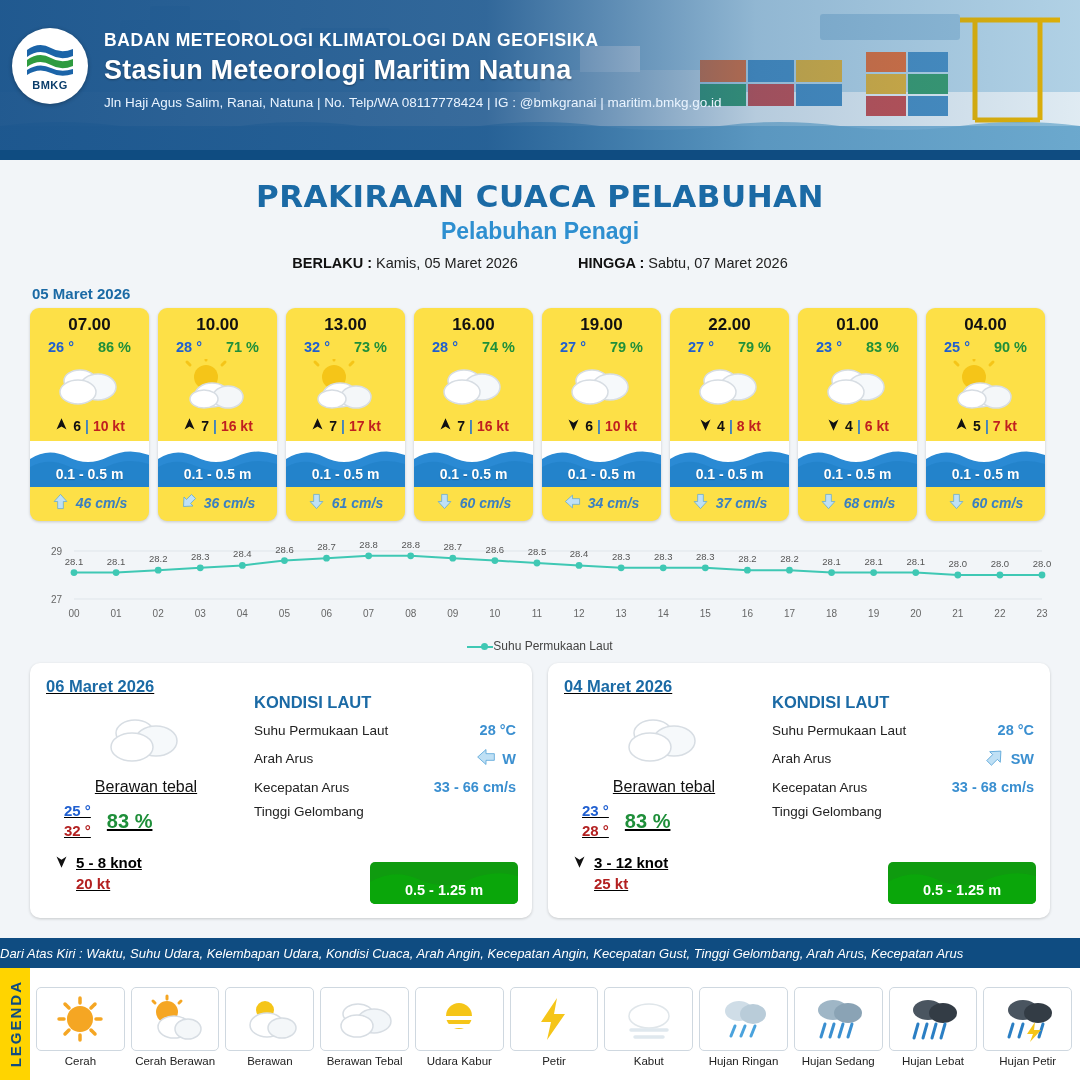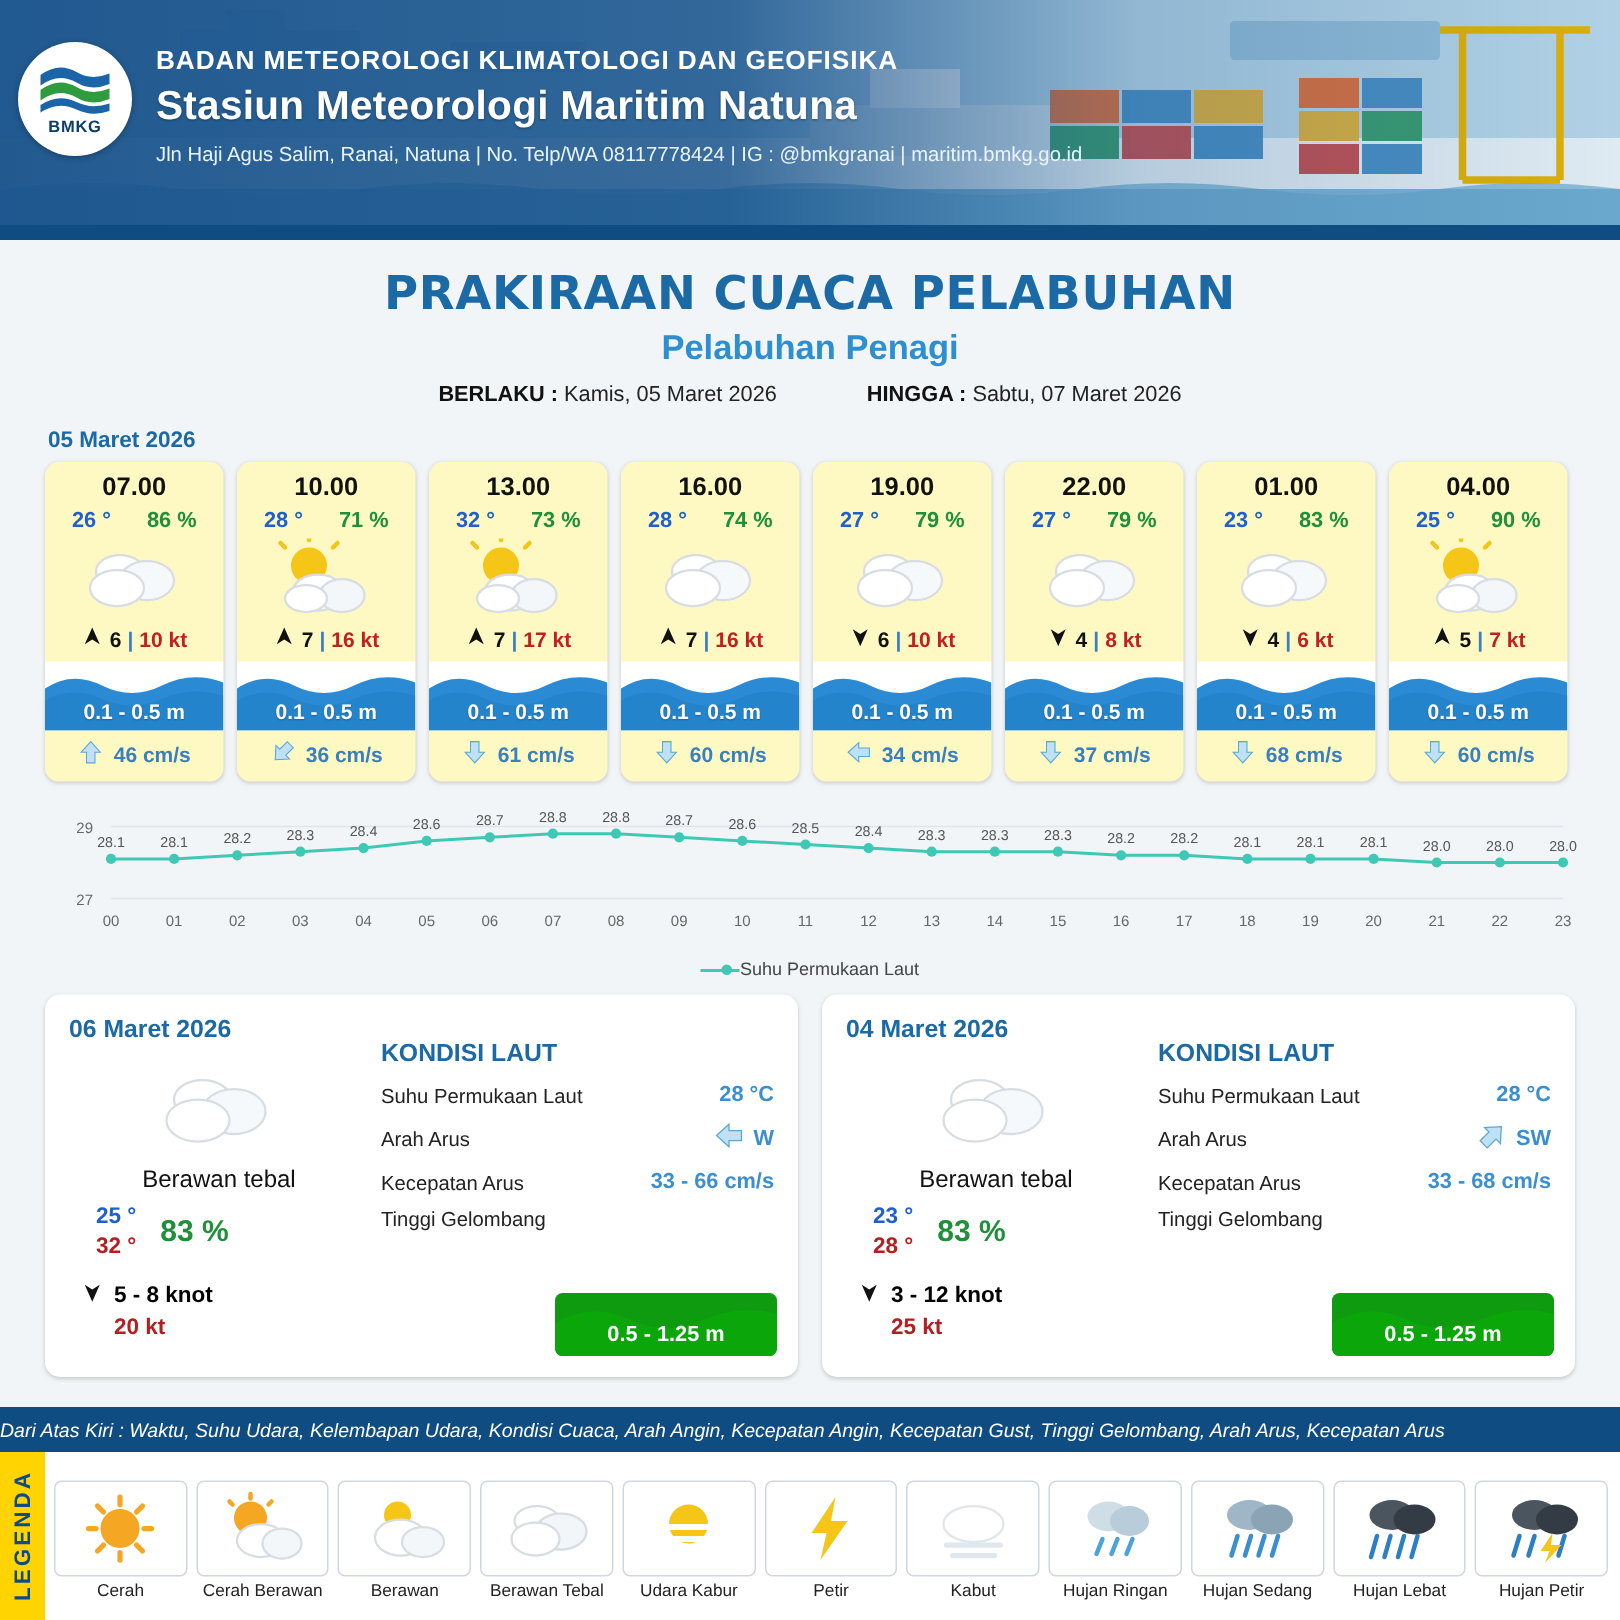--- a/index.html
+++ b/index.html
@@ -52,21 +52,21 @@
   }
   .valid-row b { color:#111; }
   .valid-row span.val { color:#222; }
 
   
   .date-label { color:#1b6aa5; font-weight:bold; font-size:15px; margin:14px 0 6px 32px; }
 
   
   .cards { display:flex; gap:9px; padding:0 30px; }
   .card {
-    width:119px; background:#fef9c3; border-radius:9px;
+    width:119px; background:#fde047; border-radius:9px;
     box-shadow:0 1px 3px rgba(0,0,0,.18);
     overflow:hidden; position:relative;
   }
   .c-time { text-align:center; font-size:17px; font-weight:bold; color:#111; padding-top:7px; }
   .c-th { display:flex; justify-content:space-around; align-items:baseline; padding:4px 6px 0; }
   .c-temp { color:#1f5fd0; font-size:14.5px; font-weight:bold; }
   .c-hum { color:#1f8f3a; font-size:14.5px; font-weight:bold; }
   .c-icon { height:56px; display:flex; align-items:center; justify-content:center; margin-top:2px;}
   .c-wind {
     display:flex; align-items:center; justify-content:center; gap:4px;
@@ -77,36 +77,36 @@
   .c-wind .gust { color:#c02020; }
   .wave-band { position:relative; height:46px; background:#fff; }
   .wave-band svg { position:absolute; bottom:0; left:0; }
   .wave-txt {
     position:absolute; bottom:5px; left:0; right:0; text-align:center;
     color:#fff; font-size:14px; font-weight:bold; z-index:2;
     text-shadow:0 1px 1px rgba(0,0,0,.25);
   }
   .c-cur {
     display:flex; align-items:center; justify-content:center; gap:7px;
-    padding:6px 0 8px; font-size:14px; font-weight:bold; color:#3a7fc1;
+    padding:6px 0 8px; font-size:14px; font-weight:bold; color:#3a7fc1;font-style:italic;
   }
 
   
   .chart-wrap { margin:16px 28px 0; position:relative; height:96px; }
   .chart-legend { text-align:center; font-size:12px; color:#444; margin-top:6px; }
   .chart-legend .lg-line { display:inline-block; width:26px; height:2px; background:#3fc8b4; vertical-align:middle; margin-right:5px;}
   .chart-legend .lg-dot { display:inline-block; width:7px; height:7px; border-radius:50%; background:#3fc8b4; vertical-align:middle; margin:0 5px 0 -17px;}
 
   
   .days { display:flex; gap:16px; padding:10px 30px 0; }
   .day {
     flex:1; background:#fff; border-radius:10px; box-shadow:0 1px 3px rgba(0,0,0,.18);
     padding:14px 16px 16px; display:flex; gap:8px; position:relative; height:255px;
   }
-  .day-left { width:200px; }
+  .day-left { width:200px;text-decoration:underline; }
   .day-date { color:#1b6aa5; font-weight:bold; font-size:16.5px; }
   .day-icon { height:68px; display:flex; align-items:center; justify-content:center; margin-top:10px;}
   .day-cond { font-size:16px; color:#111; text-align:center; margin-top:4px;}
   .day-th { display:flex; gap:16px; align-items:center; margin-top:5px; padding-left:18px;}
   .day-temps { line-height:1.35; }
   .day-tmin { color:#1f5fd0; font-weight:bold; font-size:15px; }
   .day-tmax { color:#b32020; font-weight:bold; font-size:15px; }
   .day-hum { color:#1f8f3a; font-weight:bold; font-size:20px; }
   .day-wind { display:flex; align-items:center; gap:7px; margin-top:12px; padding-left:8px; font-size:15px; font-weight:bold;}
   .day-gust { color:#b32020; font-weight:bold; font-size:15px; padding-left:30px; margin-top:3px;}

